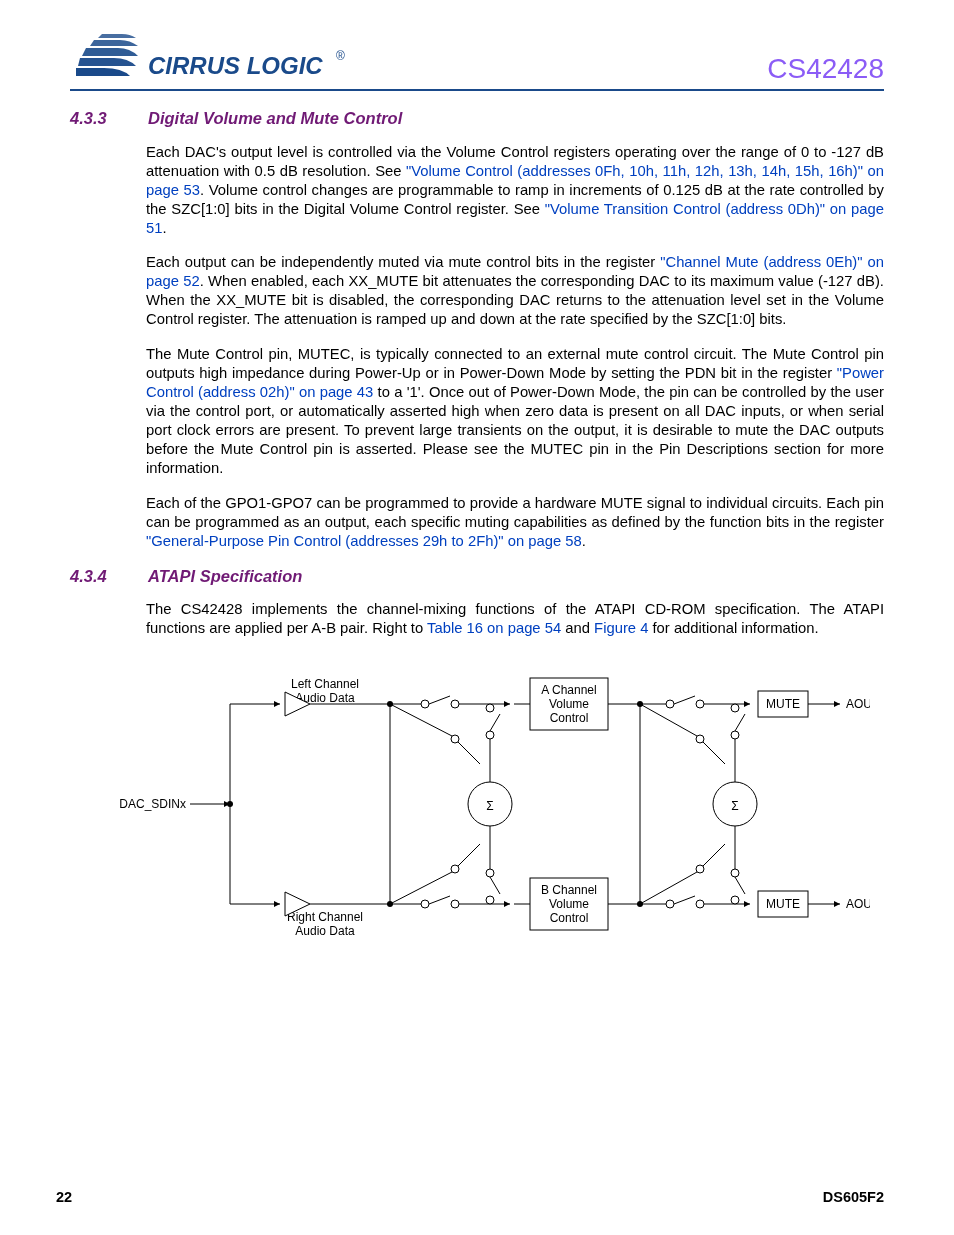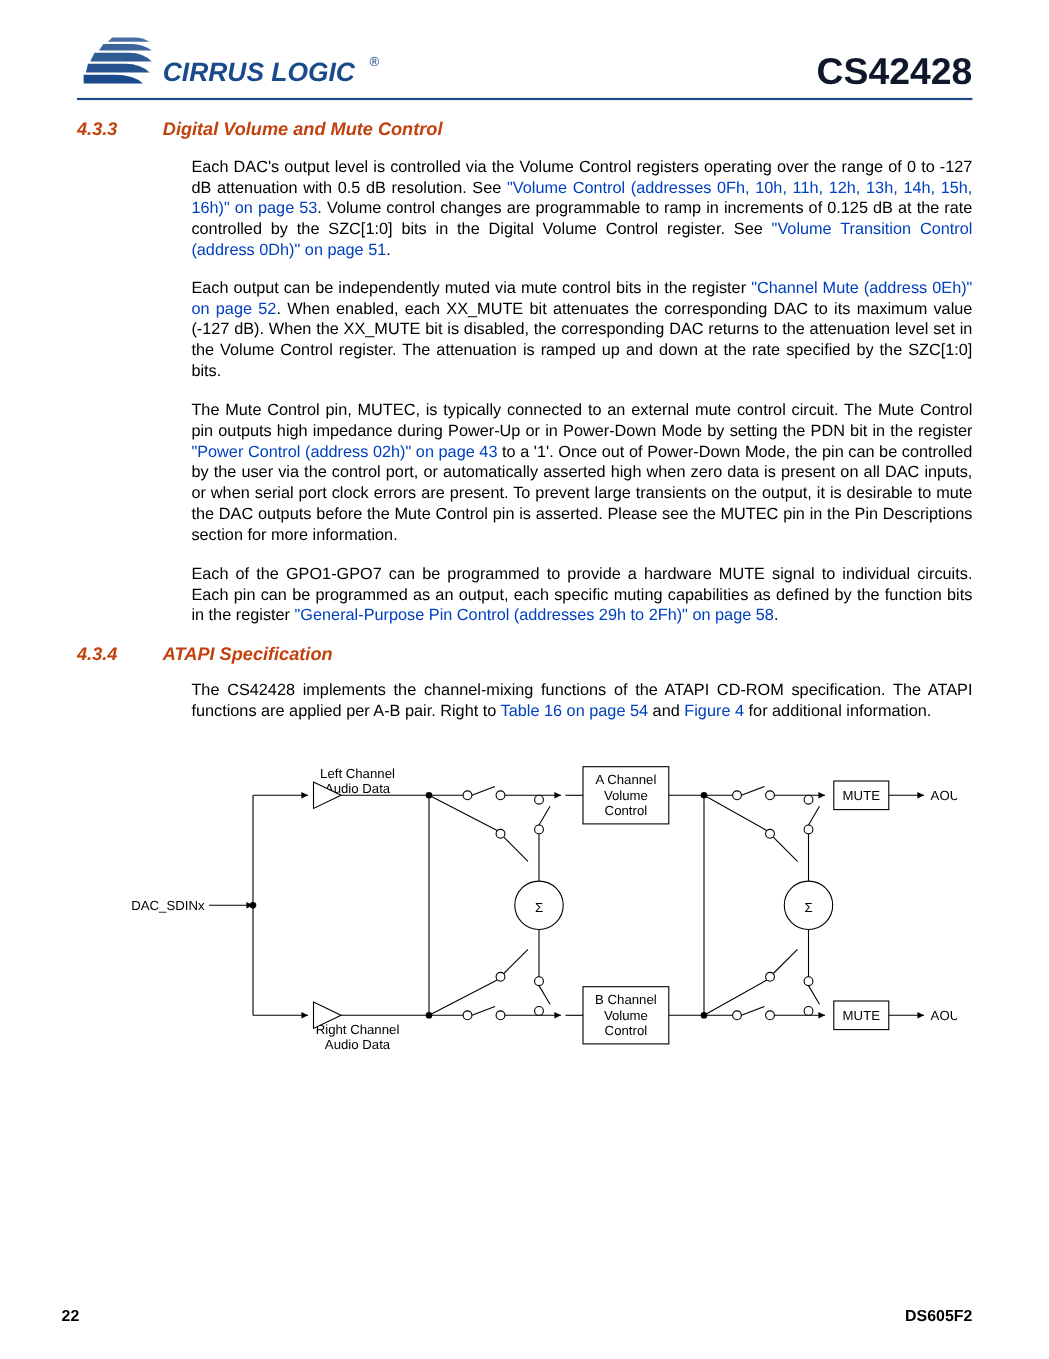--- a/index.html
+++ b/index.html
@@ -26,41 +26,41 @@
     border-bottom: 2px solid #1a4a8a;
     padding-bottom: 4px;
     margin-bottom: 18px;
     gap: 43px;
   }
   .logo-wrap {
     display: flex;
     align-items: center;
   }
   .part-number {
-    font-size: 34px;
-    font-weight: bold;
-    color: #0f172a;
+    font-size: 28px;
+    font-weight: normal;
+    color: #8b5cf6;
   }
   .section {
     margin-bottom: 14px;
   }
   .section-heading {
     font-style: italic;
     font-weight: bold;
     font-size: 16.5px;
     display: flex;
     margin-bottom: 12px;
-    color: #c2410c;
+    color: #701a75;
   }
   .section-number {
     width: 78px;
     flex: 0 0 78px;
   }
   .body-block {
-    margin-left: 104px;
+    margin-left: 76px;
   }
   .para {
     font-size: 14.8px;
     line-height: 1.28;
     text-align: justify;
     margin-bottom: 16px;
   }
   .link {
     color: #0040c0;
   }

